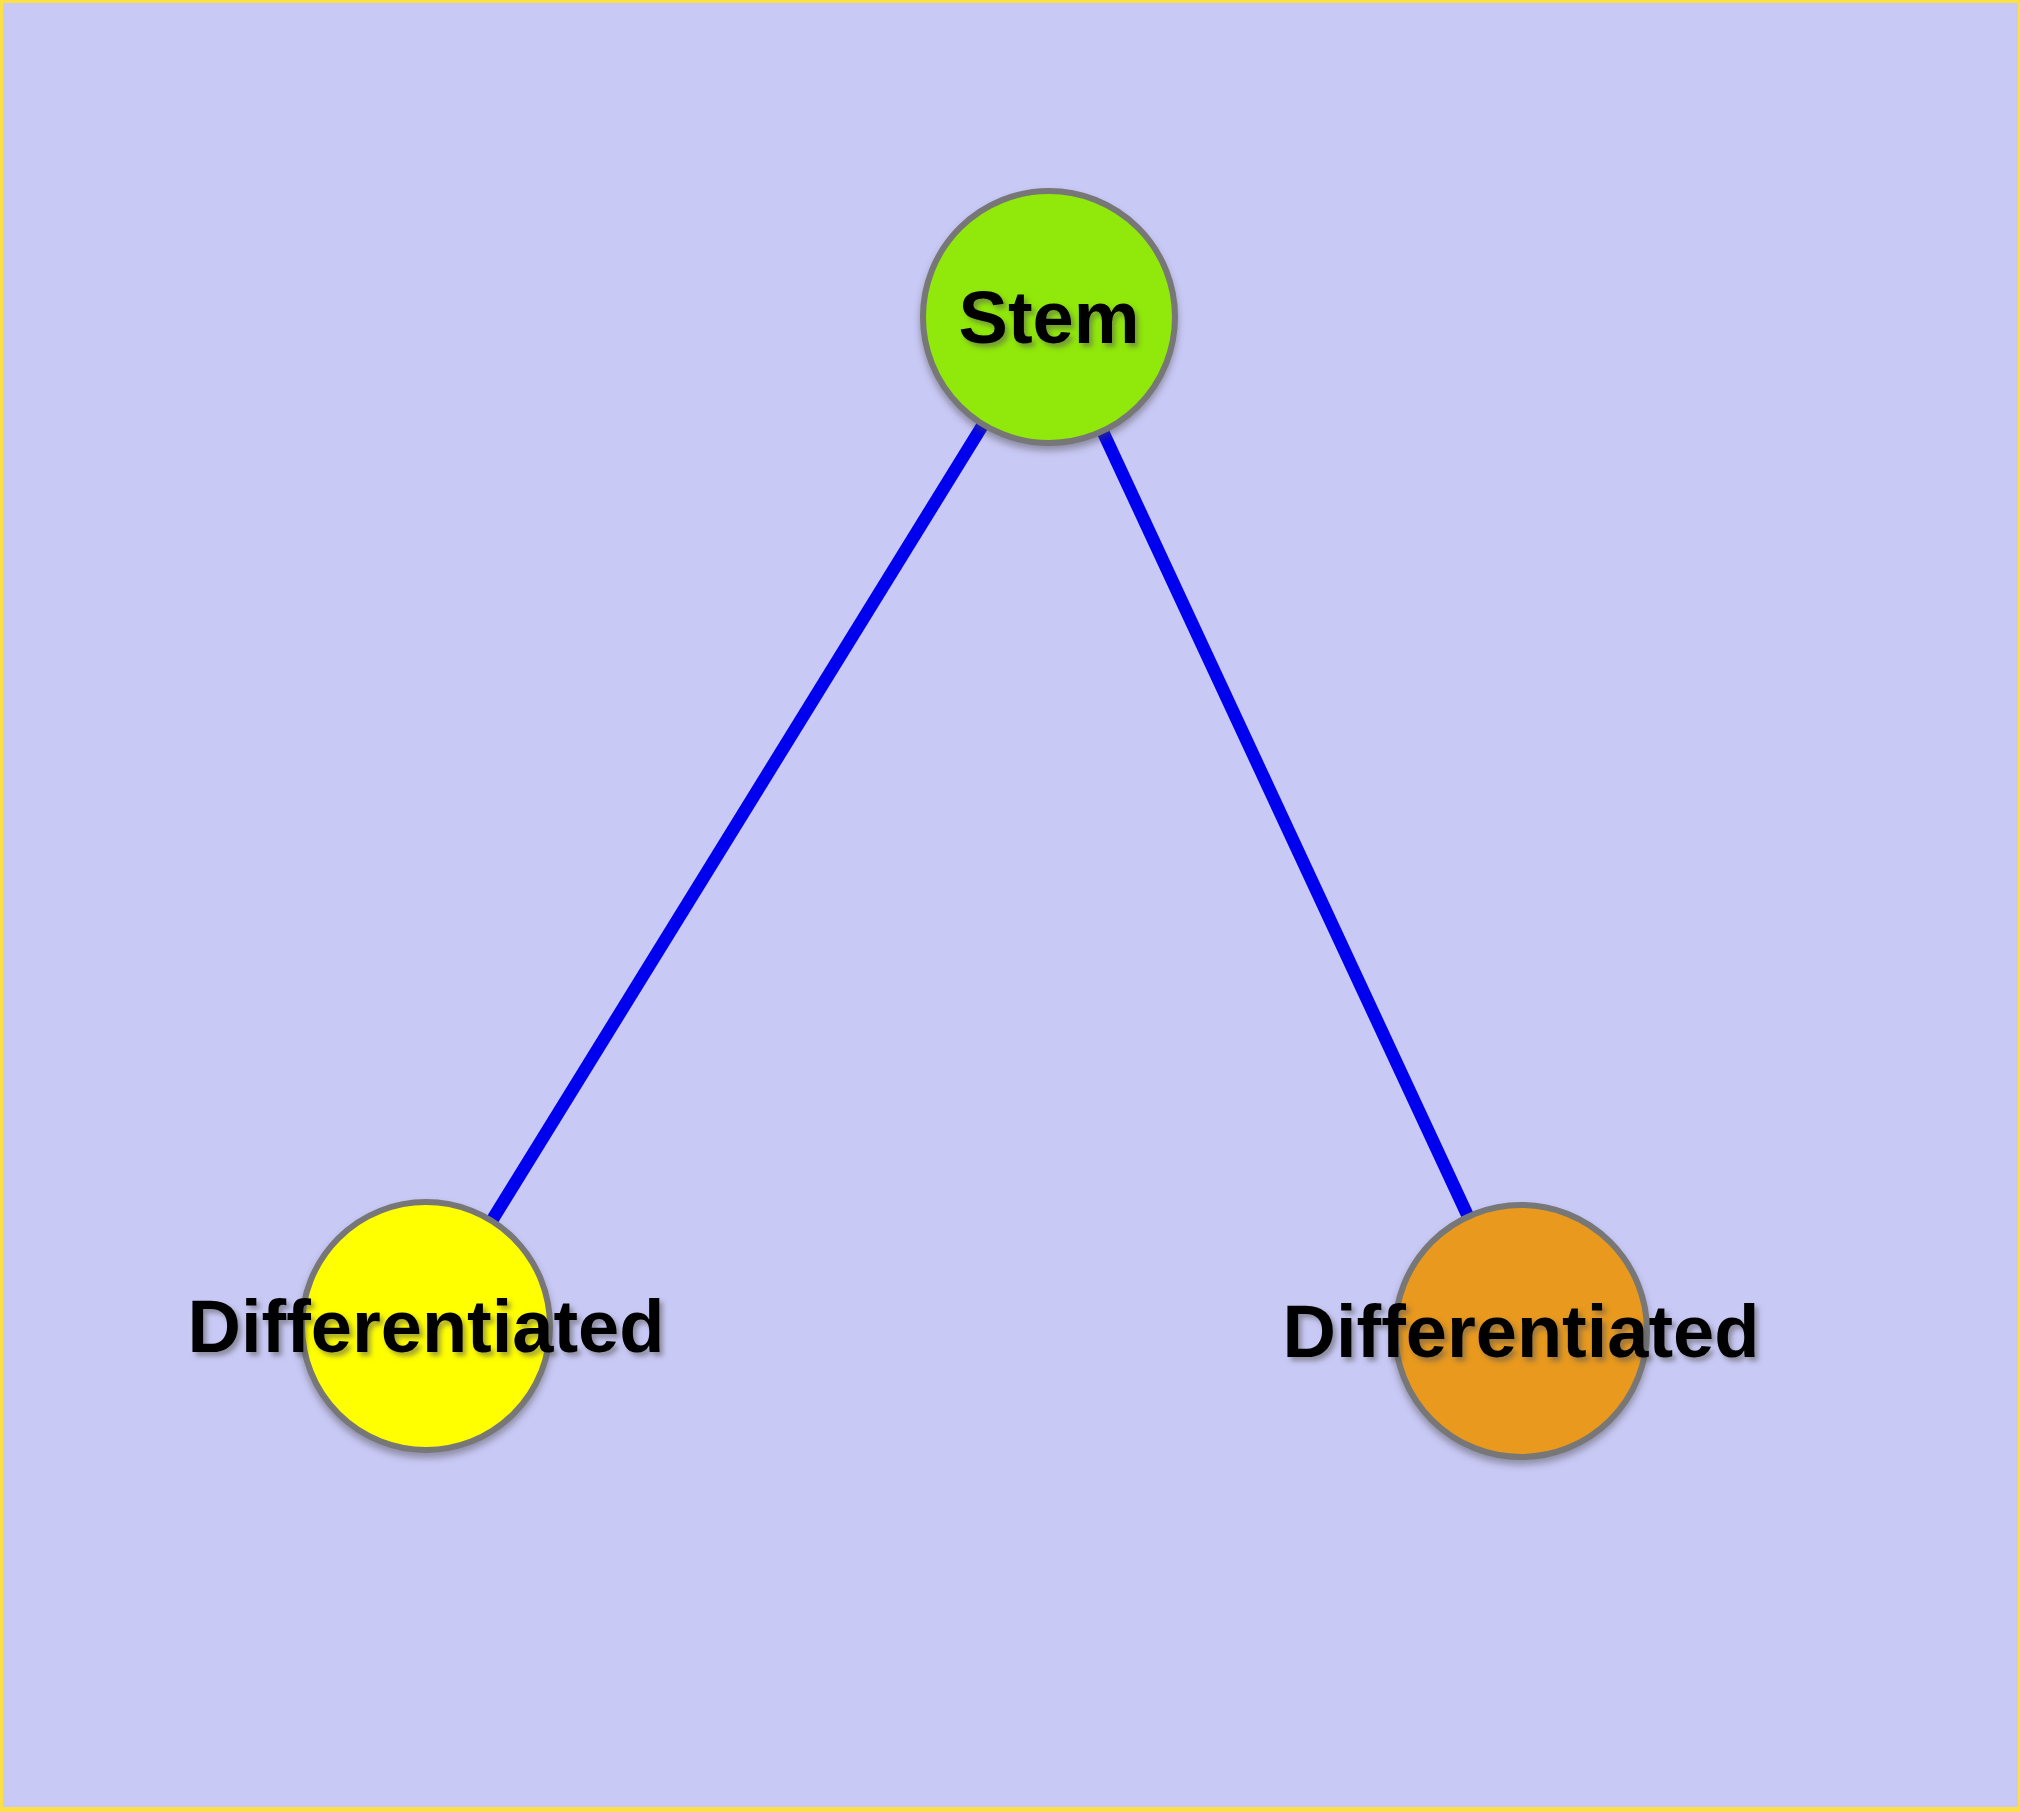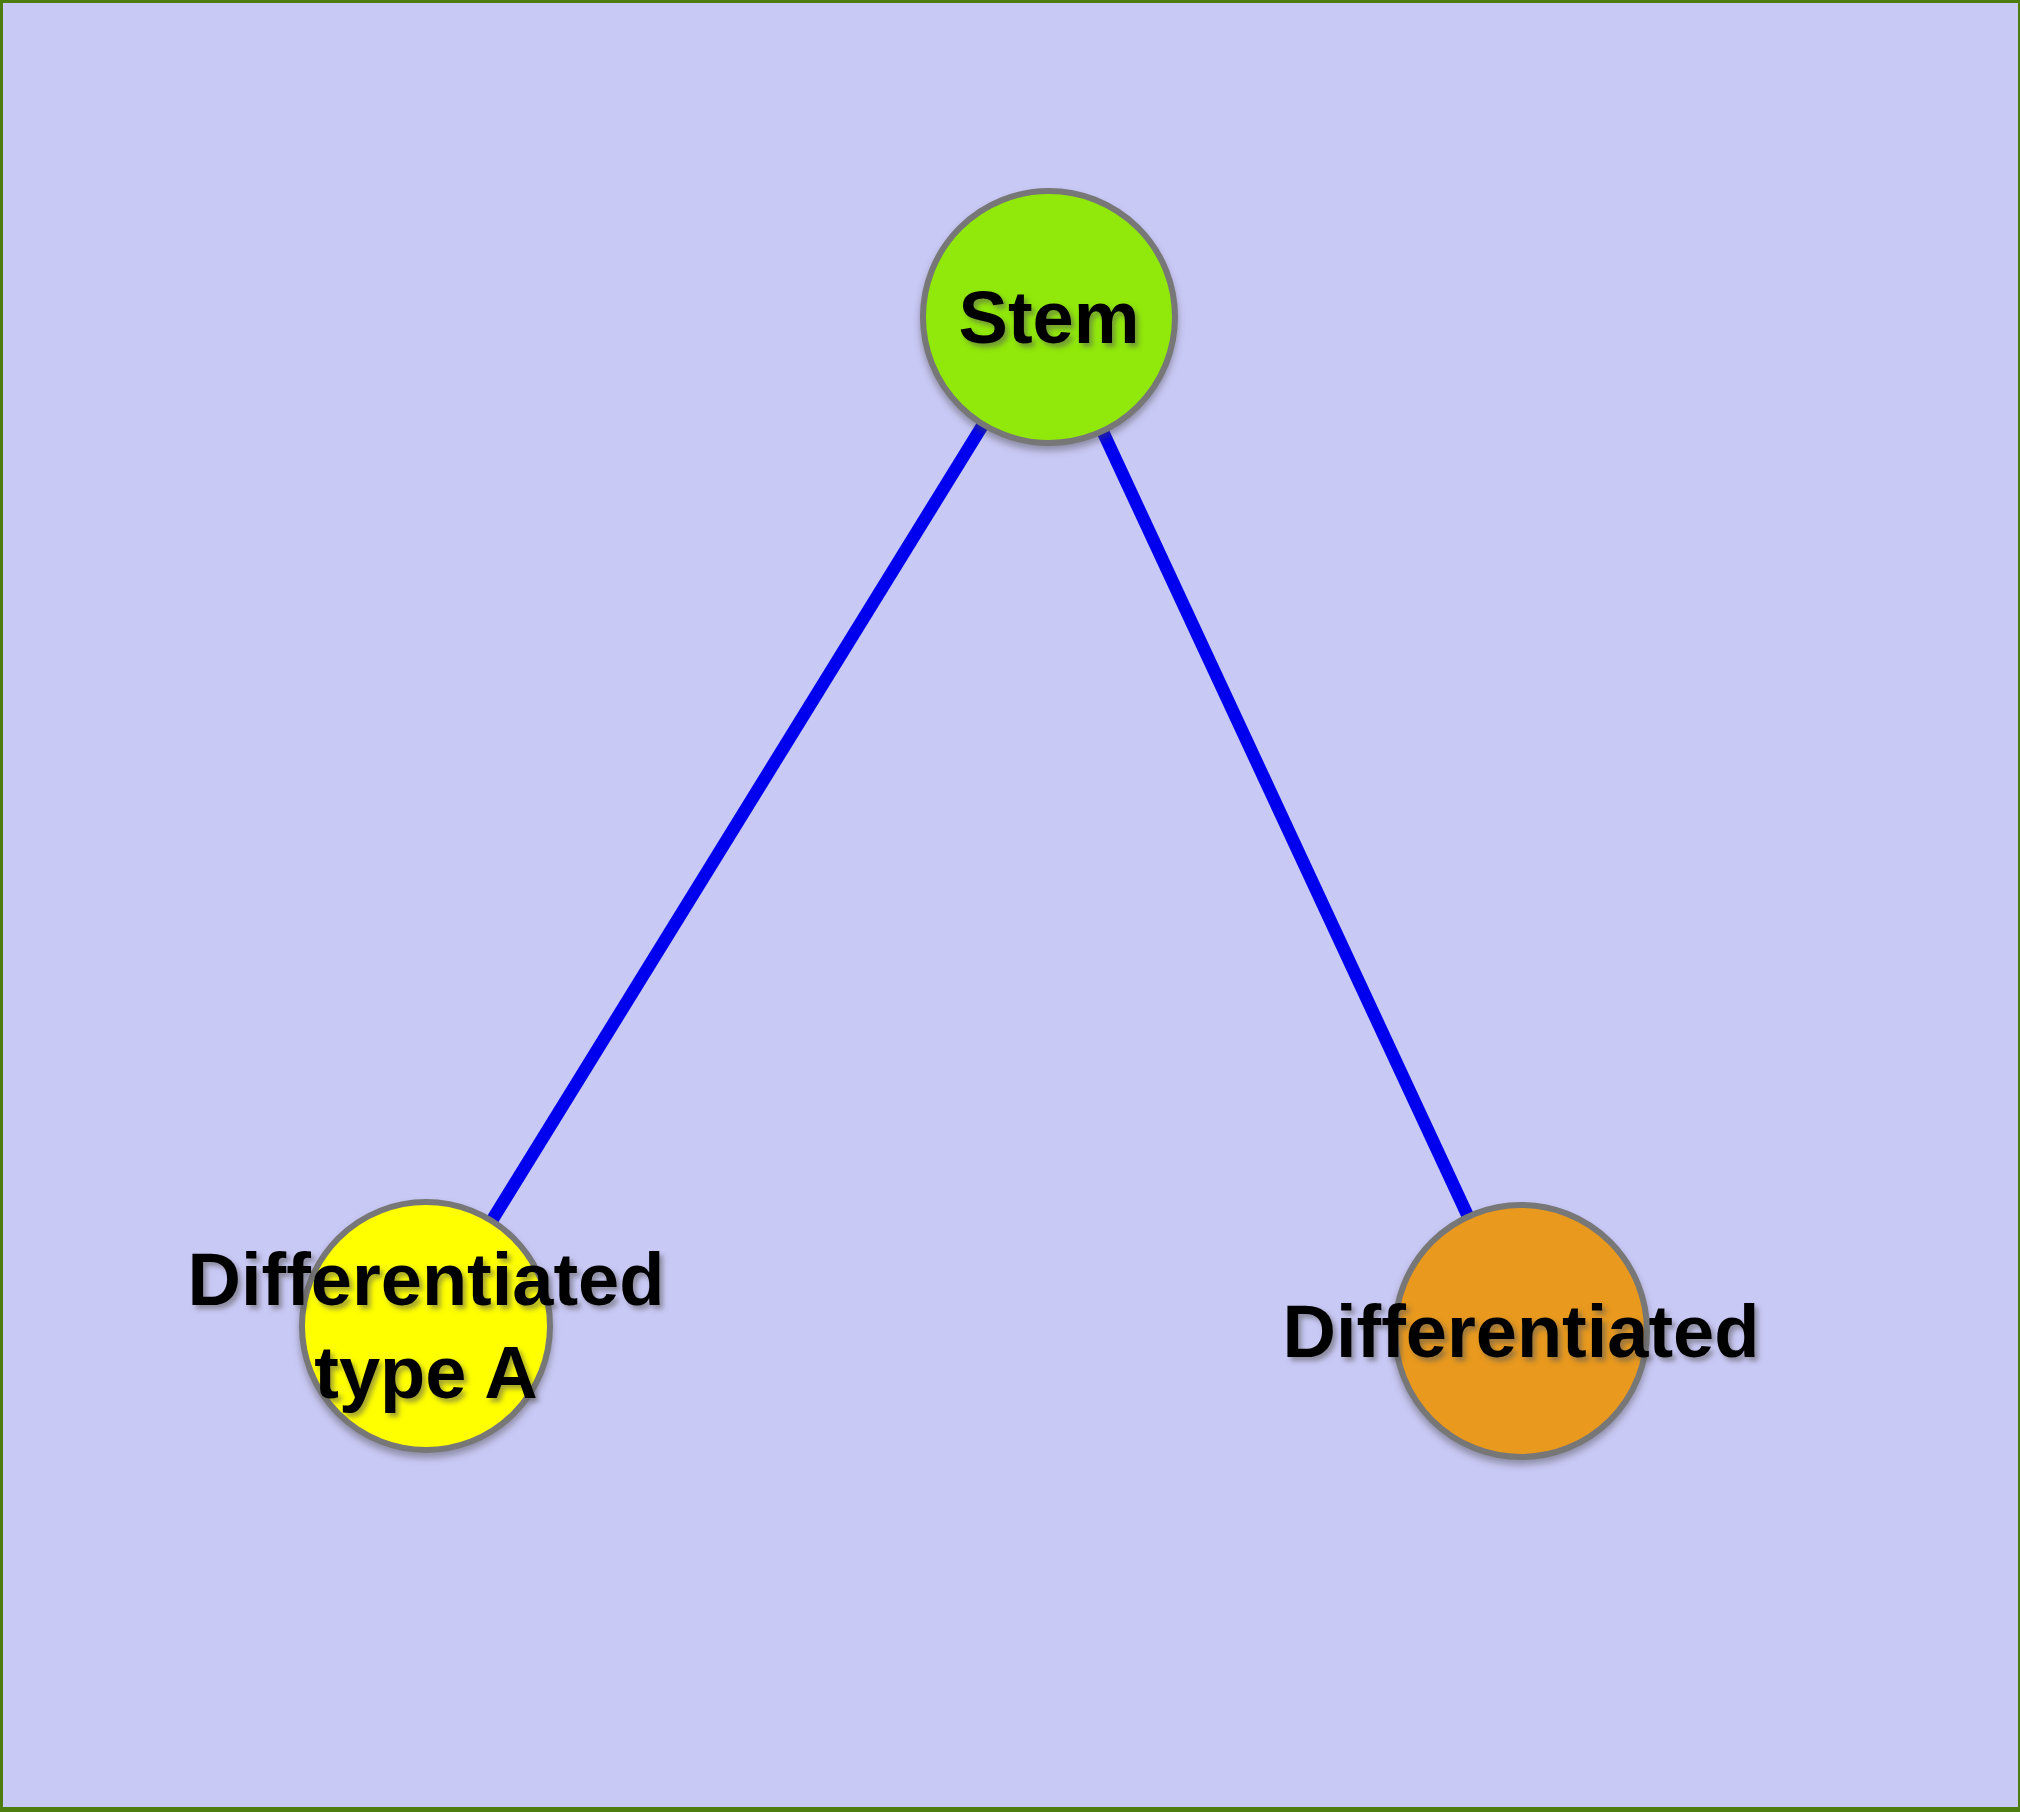--- a/index.html
+++ b/index.html
@@ -7,21 +7,21 @@
     padding: 0;
     width: 2021px;
     height: 1812px;
     font-family: "Liberation Sans", sans-serif;
   }
   .page {
     position: absolute;
     inset: 0;
     width: 2021px;
     height: 1812px;
-    background: #4d7c0f;
+    background: #fde047;
     overflow: hidden;
   }
   .canvas {
     position: absolute;
     left: 3.4px;
     top: 3.4px;
     right: 3.4px;
     bottom: 5.1px;
     background: var(--bg, #C9C9F6);
   }
@@ -76,21 +76,20 @@
     <div class="node-label">
       <span>Stem</span>
 
     </div>
   </div>
 
   <div class="node" style="left: 426px; top: 1326px; width: 254px; height: 254px;">
     <div class="circle" style="background: rgb(255, 255, 0);"></div>
     <div class="node-label">
       <span>Differentiated</span>
-      <span>type A</span>
     </div>
   </div>
 
   <div class="node" style="left: 1521px; top: 1331px; width: 258px; height: 258px;">
     <div class="circle" style="background: rgb(232, 153, 30);"></div>
     <div class="node-label">
       <span>Differentiated</span>
     </div>
   </div>
 </div>

